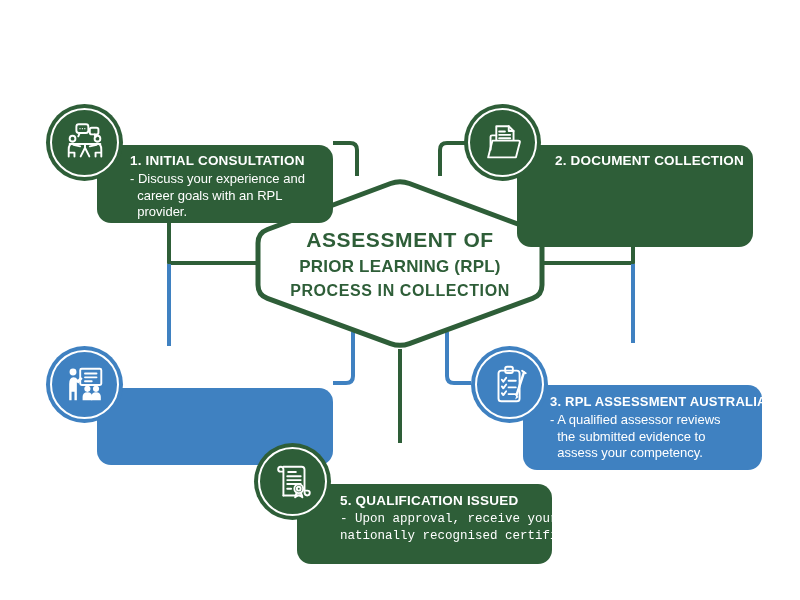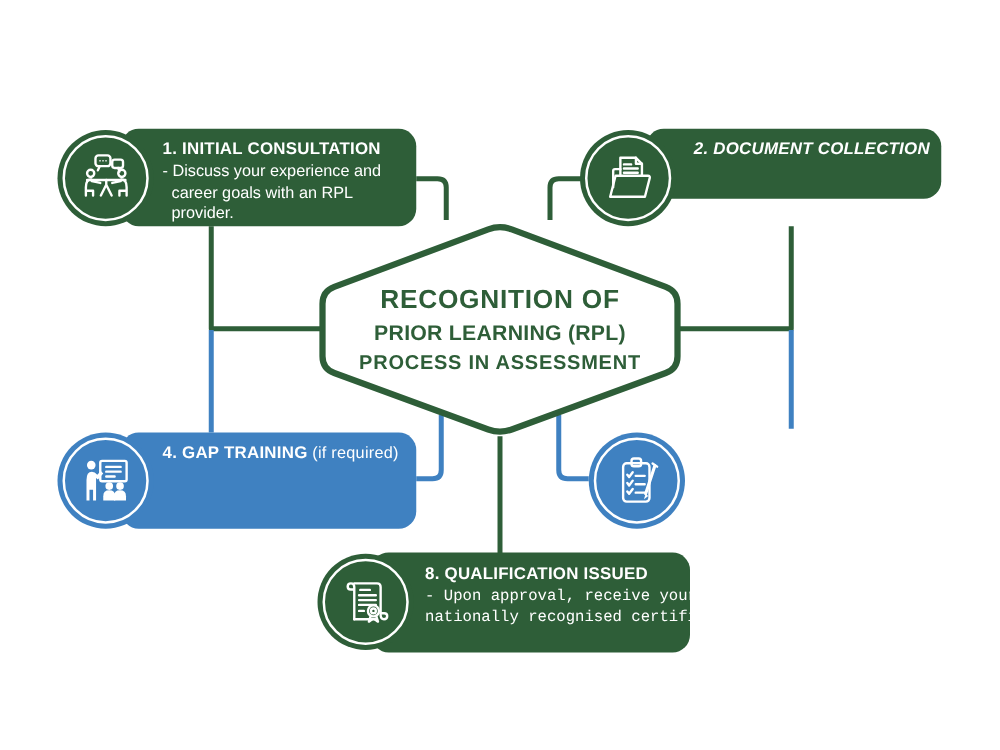--- a/index.html
+++ b/index.html
@@ -2,21 +2,21 @@
 <html><head>
 <meta charset="utf-8">
 <style>
   html,body{margin:0;padding:0;background:#fff;}
   .canvas{
     position:relative;width:800px;height:600px;overflow:hidden;
     background:radial-gradient(ellipse 130% 120% at 50% 46%, #ffffff 62%, #fbfbfb 82%, #f0f1f1 100%);
     font-family:"Liberation Sans", sans-serif;
   }
   svg.overlay{position:absolute;left:0;top:0;z-index:1;}
-  .step-bar{position:absolute;border-radius:14px;color:#fff;z-index:2;box-sizing:border-box;}
+  .step-bar{position:absolute;border-radius:14px;color:#fff;z-index:2;box-sizing:border-box;margin-top:42px;}
   .step-bar.green{background:#2e5e38;}
   .step-bar.blue{background:#3f81c1;}
   .step-title{font-weight:bold;font-size:13.5px;letter-spacing:.2px;white-space:nowrap;line-height:18px;}
   .step-title .normal{font-weight:normal;font-size:13px;}
   .step-body{font-size:13px;line-height:16.5px;white-space:pre;margin-top:1px;}
   .badge{position:absolute;width:77px;height:77px;border-radius:50%;z-index:3;}
   .badge.green{background:#2e5e38;}
   .badge.blue{background:#3f81c1;}
   .badge-ring{position:absolute;inset:4px;border:2.5px solid #fff;border-radius:50%;
     display:flex;align-items:center;justify-content:center;}
@@ -46,23 +46,23 @@
       <path d="M633,264 V343" stroke="#3f81c1"></path>
       <path d="M353,332 V376 Q353,383 346,383 H333" stroke="#3f81c1"></path>
       <path d="M447,332 V376 Q447,383 454,383 H471" stroke="#3f81c1"></path>
     </g>
     <path d="M409.4,183.5 L532.6,229.5 Q542,233 542,243 L542,285 Q542,295 532.6,298.4
          L409.4,343.6 Q400,347 390.6,343.6 L267.4,298.4 Q258,295 258,285
          L258,243 Q258,233 267.4,229.5 L390.6,183.5 Q400,180 409.4,183.5 Z" fill="#ffffff" stroke="#2e5e38" stroke-width="5"></path>
   </svg>
 
   <div class="hex-text">
-    <div class="hex-line1">RECOGNITION OF</div>
+    <div class="hex-line1">ASSESSMENT OF</div>
     <div class="hex-line2">PRIOR LEARNING (RPL)</div>
-    <div class="hex-line3">PROCESS IN ASSESSMENT</div>
+    <div class="hex-line3">PROCESS IN COLLECTION</div>
   </div>
 
   <div class="step-bar green" style="left:97px;top:103px;width:236px;height:78px;padding:7px 6px 0 33px;">
     <div class="step-title">1. INITIAL CONSULTATION</div>
     <div class="step-body">- Discuss your experience and
   career goals with an RPL
   provider.</div>
   </div>
   <div class="badge green" style="left:46px;top:104px;">
     <div class="badge-ring">
@@ -77,71 +77,76 @@
         <path d="M8,25 H40"></path>
         <path d="M24,25 V29 M24,29 L19.5,38 M24,29 L28.5,38"></path>
         <circle cx="11" cy="19.5" r="3"></circle>
         <path d="M7,38 V31 Q7,24.5 11.5,24.5 M12,26 L19,27.5 M7,34 H13 M13,34 V38"></path>
         <circle cx="37" cy="19.5" r="3"></circle>
         <path d="M41,38 V31 Q41,24.5 36.5,24.5 M36,26 L29,27.5 M41,34 H35 M35,34 V38"></path>
       </svg>
     </div>
   </div>
 
-  <div class="step-bar green" style="left:517px;top:103px;width:236px;height:56px;padding:7px 6px 0 38px;font-style:italic;">
+  <div class="step-bar green" style="left:517px;top:103px;width:236px;height:102px;padding:7px 6px 0 38px;">
     <div class="step-title">2. DOCUMENT COLLECTION</div>
   </div>
   <div class="badge green" style="left:464px;top:104px;">
     <div class="badge-ring">
       <svg width="46" height="46" viewBox="0 0 48 48" fill="none" stroke="#fff" stroke-width="2" stroke-linecap="round" stroke-linejoin="round">
         <path d="M17,21 V6.5 H30 L35,11.5 V21"></path>
         <path d="M30,6.5 V11.5 H35"></path>
         <path d="M20,12 H26 M20,15.5 H31.5 M20,19 H31.5"></path>
         <path d="M11,31 V17.5 Q11,16 12.5,16 H17"></path>
         <path d="M8.5,39 L13,21.5 H40 Q42,21.5 41.5,23.5 L37.5,39 Z"></path>
       </svg>
     </div>
   </div>
 
+  <div class="step-bar blue t3" style="left:523px;top:343px;width:239px;height:85px;padding:8px 6px 0 27px;">
+    <div class="step-title">3. RPL ASSESSMENT AUSTRALIA</div>
+    <div class="step-body">- A qualified assessor reviews
+  the submitted evidence to
+  assess your competency.</div>
+  </div>
   <div class="badge blue" style="left:471px;top:346px;">
     <div class="badge-ring">
       <svg width="46" height="46" viewBox="0 0 48 48" fill="none" stroke="#fff" stroke-width="2" stroke-linecap="round" stroke-linejoin="round">
         <rect x="12" y="9" width="22" height="32" rx="3"></rect>
         <rect x="19" y="5" width="8" height="6.5" rx="2"></rect>
         <path d="M15.5,18.5 L17,20.5 L20,16.5"></path>
         <path d="M15.5,25.5 L17,27.5 L20,23.5"></path>
         <path d="M15.5,32.5 L17,34.5 L20,30.5"></path>
         <path d="M22.5,19.5 H30 M22.5,26.5 H30 M22.5,33.5 H30"></path>
         <path d="M38.5,11 L30.8,34.5" stroke-width="2.6"></path>
         <path d="M30.8,34.5 l-1.4,4.6 3.6,-2.7 z" fill="#fff" stroke="none"></path>
         <path d="M36.6,9.2 l3.8,2.6"></path>
       </svg>
     </div>
   </div>
 
   <div class="step-bar blue" style="left:97px;top:346px;width:236px;height:77px;padding:7px 6px 0 33px;">
-    <div class="step-title"><span>4. GAP TRAINING</span><span class="normal"> (if required)</span></div>
   </div>
   <div class="badge blue" style="left:46px;top:346px;">
     <div class="badge-ring">
       <svg width="46" height="46" viewBox="0 0 48 48" fill="none" stroke="#fff" stroke-width="2" stroke-linecap="round" stroke-linejoin="round">
         <rect x="19" y="7" width="22" height="17" rx="1.5"></rect>
         <path d="M24,12 H36 M24,16 H36 M24,20 H31"></path>
         <circle cx="11.5" cy="10.5" r="3.6" fill="#fff" stroke="none"></circle>
         <path d="M7.5,40 V23 Q7.5,16 12,16 Q14.5,16 16.5,18.5 L19.5,15.5 L21.5,17.5 L17,22.5 L15.5,21.2 L15.5,40 H13 V31 H10 V40 Z" fill="#fff" stroke="none"></path>
         <circle cx="26.5" cy="28" r="3.2" fill="#fff" stroke="none"></circle>
         <path d="M21.5,40 v-3.5 q0,-5 5,-5 q5,0 5,5 V40 Z" fill="#fff" stroke="none"></path>
         <circle cx="35.5" cy="28" r="3.2" fill="#fff" stroke="none"></circle>
         <path d="M30.5,40 v-3.5 q0,-5 5,-5 q5,0 5,5 V40 Z" fill="#fff" stroke="none"></path>
       </svg>
     </div>
   </div>
 
   <div class="step-bar green t5" style="left:297px;top:442px;width:255px;height:80px;padding:8px 5px 0 43px;">
-    <div class="step-title">8. QUALIFICATION ISSUED</div>
+    <div class="step-title">5. QUALIFICATION ISSUED</div>
     <div class="step-body">- Upon approval, receive your
 nationally recognised certificate.</div>
   </div>
   <div class="badge green" style="left:254px;top:443px;">
     <div class="badge-ring">
       <svg width="46" height="46" viewBox="0 0 48 48" fill="none" stroke="#fff" stroke-width="2" stroke-linecap="round" stroke-linejoin="round">
         <path d="M14,38 V11 Q14,8 11.2,8 Q8.5,8 8.5,10.7 Q8.5,13.2 11,13.2 H14"></path>
         <path d="M14,8 H33 Q36,8 36,11 V33"></path>
         <path d="M14,38 H33 M36,34.5 Q36,38 38.8,38 Q41.5,38 41.5,35.3 Q41.5,33 39,33 H36"></path>
         <path d="M19,13.5 H27"></path>

